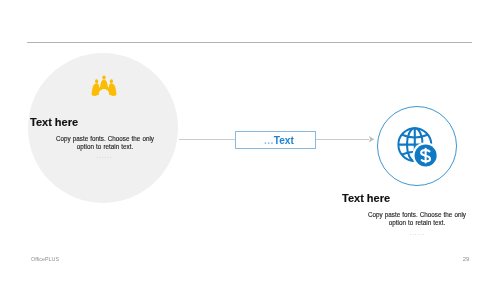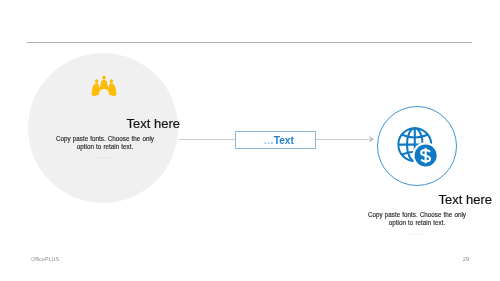--- a/index.html
+++ b/index.html
@@ -7,21 +7,21 @@
        font-family:"Liberation Sans",sans-serif;-webkit-font-smoothing:antialiased;}
   .slide{position:relative;width:500px;height:281px;background:#fff;}
   .divider{position:absolute;left:27px;top:42px;width:445px;height:1px;background:#b2b2b2;}
   .gray-circle{position:absolute;left:27.6px;top:53.2px;width:150px;height:150px;border-radius:50%;background:#f0f0f0;}
   .blue-circle{position:absolute;left:376.8px;top:106.2px;width:80px;height:80px;border-radius:50%;border:1.1px solid #3f96cf;box-sizing:border-box;}
   .mid-box{position:absolute;left:235.4px;top:130.5px;width:80.8px;height:18px;border:1px solid #8bb8dd;box-sizing:border-box;background:#fff;
            display:flex;align-items:center;justify-content:center;padding-left:7px;}
   .mid-box-text{will-change:transform;font-size:10.2px;font-weight:bold;color:#2183cf;letter-spacing:0px;position:relative;top:0.7px;}
   .mid-box-text .dots{color:#8dbbdf;letter-spacing:0.4px;}
   .arrow-line{position:absolute;height:1px;background:#cbcbcb;}
-  .title{position:absolute;will-change:transform;font-size:13px;font-weight:normal;color:#111111;text-align:right;-webkit-text-stroke:0.16px #111111;}
+  .title{position:absolute;will-change:transform;font-size:11px;font-weight:bold;color:#111111;text-align:left;-webkit-text-stroke:0.16px #111111;}
   .body-text{position:absolute;will-change:transform;font-size:6.3px;color:#1f1f1f;text-align:center;line-height:8.3px;word-spacing:0.35px;-webkit-text-stroke:0.14px #1f1f1f;}
   .sub-dots{position:absolute;will-change:transform;font-size:6.2px;color:#a8a8a8;text-align:center;letter-spacing:0.8px;text-indent:0.8px;line-height:6px;}
   .footer-left{position:absolute;will-change:transform;left:31.2px;top:255.6px;font-size:5.3px;color:#8e8e8e;letter-spacing:0.05px;}
   .footer-right{position:absolute;will-change:transform;left:455.5px;top:255.6px;width:20px;text-align:center;font-size:6px;color:#8f8f8f;}
 </style>
 </head>
 <body>
 
 <div class="slide">
 

